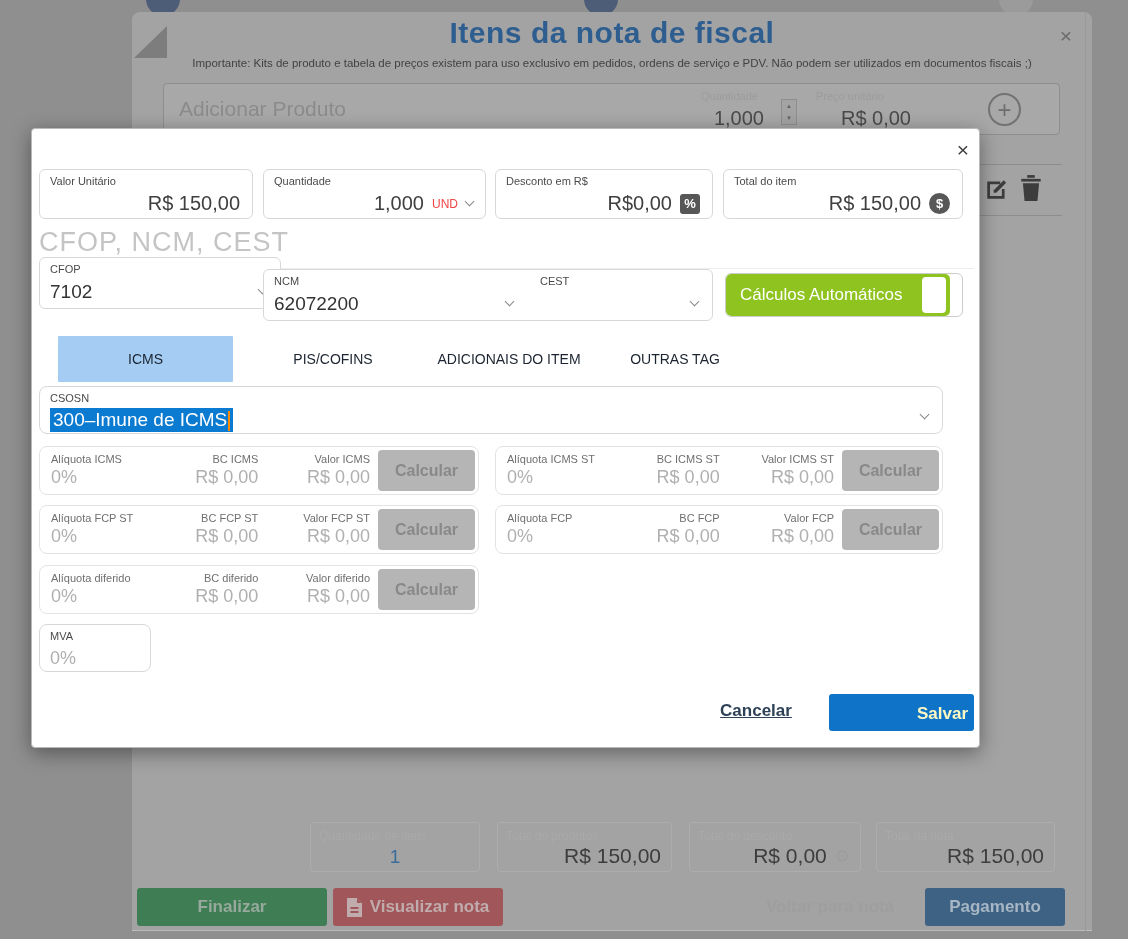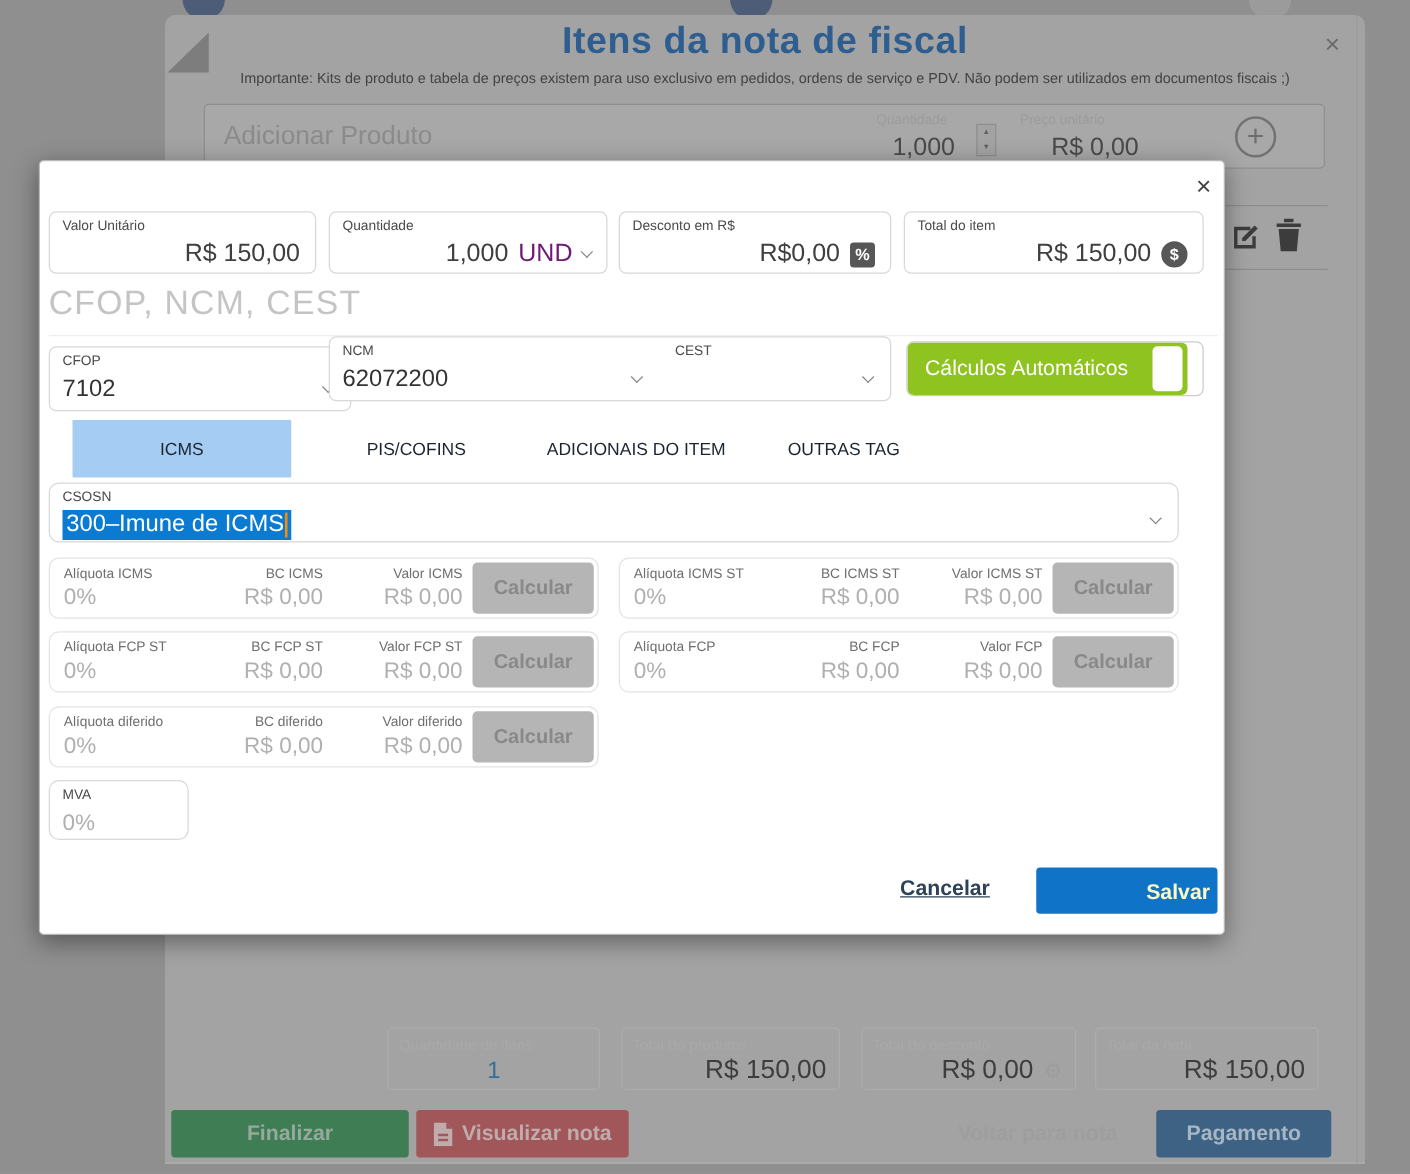--- a/index.html
+++ b/index.html
@@ -49,21 +49,21 @@
 
   
   #modal{position:absolute;left:31px;top:128px;width:949px;height:620px;background:#ffffff;
          border:1px solid #b9b9b9;border-radius:4px;box-shadow:0 5px 20px rgba(0,0,0,0.40);z-index:10;}
   #m-close{position:absolute;left:915px;top:8px;width:32px;height:26px;text-align:center;
            font-size:21px;color:#3f3f3f;line-height:26px;cursor:pointer;}
   .fbox{position:absolute;border:1px solid #d8d8d8;border-radius:6px;background:#fff;}
   .fbox .flabel{position:absolute;left:10px;top:5px;font-size:11px;color:#4a4a4a;white-space:nowrap;}
   .fbox .fvalue{position:absolute;right:12px;top:22px;font-size:20px;color:#3f3f3f;white-space:nowrap;
                 display:flex;align-items:center;gap:8px;}
-  .unit-tag{color:#701a75;font-size:20px;}
+  .unit-tag{color:#ef4444;font-size:12px;}
   .chev{display:inline-block;width:7px;height:7px;border-right:1.5px solid #888;
         border-bottom:1.5px solid #888;transform:rotate(45deg);margin-top:-4px;}
   .badge-sq{display:inline-block;width:20px;height:20px;background:#575757;color:#fff;
             border-radius:3px;font-size:13px;font-weight:bold;text-align:center;line-height:20px;}
   .badge-ci{display:inline-block;width:21px;height:21px;background:#575757;color:#fff;
             border-radius:50%;font-size:13px;font-weight:bold;text-align:center;line-height:21px;}
   #m-heading{position:absolute;left:7px;top:98px;width:935px;font-size:27px;color:#c4c4c4;
              letter-spacing:1px;border-bottom:1px solid #ededed;padding-bottom:10px;}
   .sel-value{position:absolute;left:10px;top:23px;font-size:19px;color:#333;white-space:nowrap;}
   .fbox .chev.abs{position:absolute;right:14px;top:32px;}
@@ -211,21 +211,21 @@
     <div class="fbox" style="left:691px;top:40px;width:240px;height:50px">
       <div class="flabel">Total do item</div>
       <div class="fvalue">
         <span>R$ 150,00</span>
         <span class="badge-ci">$</span>
       </div>
     </div>
 
     <div id="m-heading">CFOP,  NCM, CEST</div>
 
-    <div class="fbox" style="left:7px;top:148px;width:242px;height:52px">
+    <div class="fbox" style="left:7px;top:128px;width:242px;height:52px">
       <div class="flabel">CFOP</div>
       <div class="sel-value">7102</div>
       <span class="chev abs"></span>
     </div>
     <div class="fbox" style="left:231px;top:140px;width:450px;height:52px">
       <div class="flabel">NCM</div>
       <div class="sel-value">62072200</div>
       <span class="chev" style="position:absolute;left:242px;top:32px"></span>
       <div class="flabel" style="left:276px">CEST</div>
       <span class="chev abs"></span>

